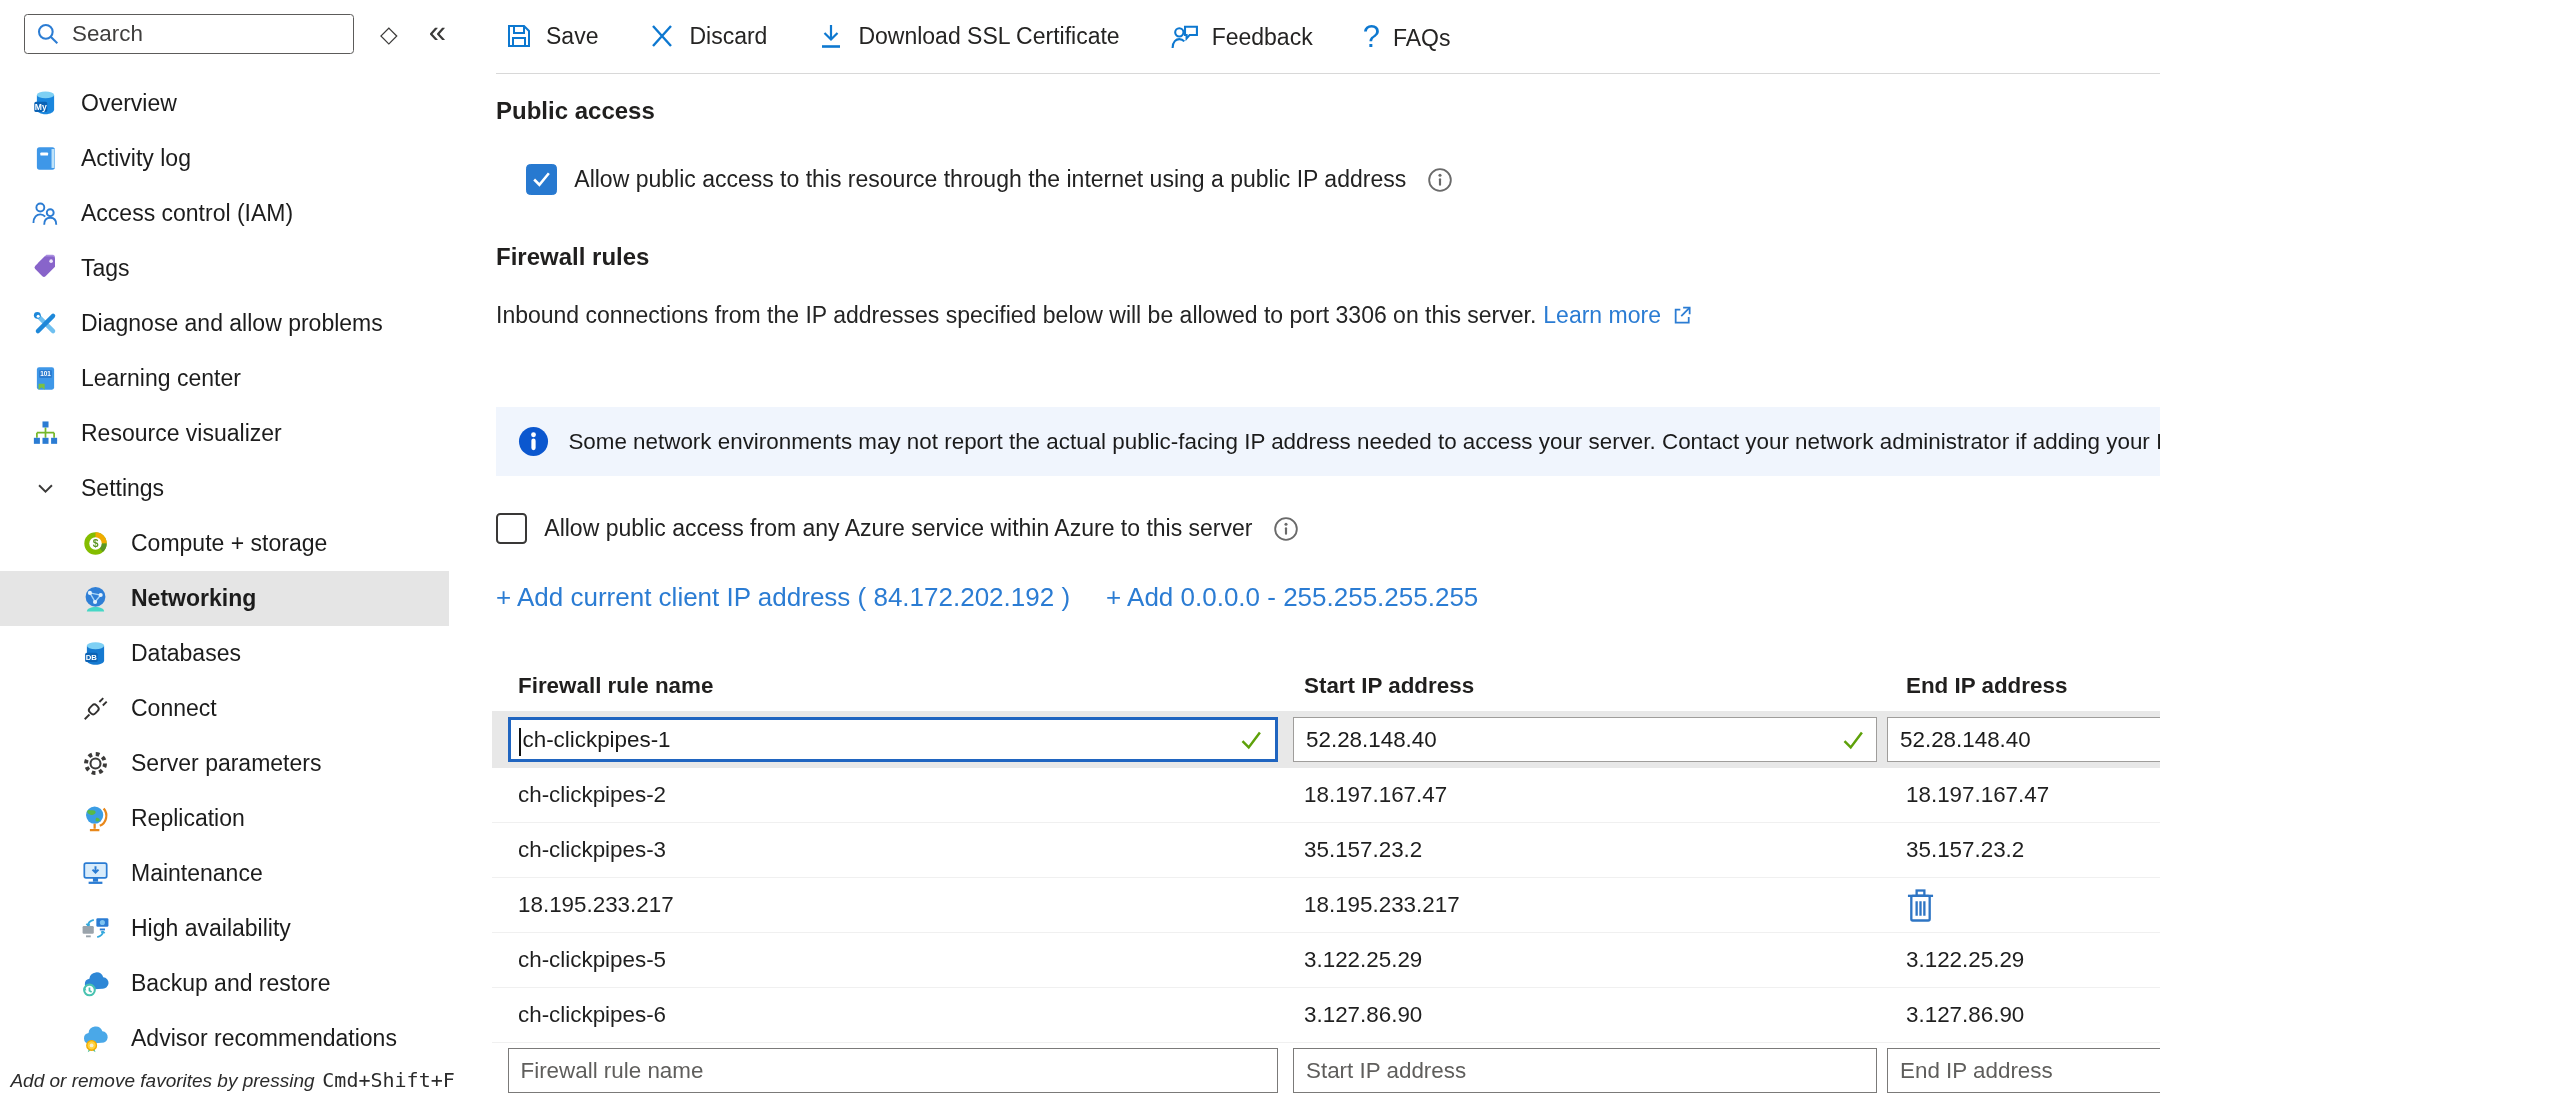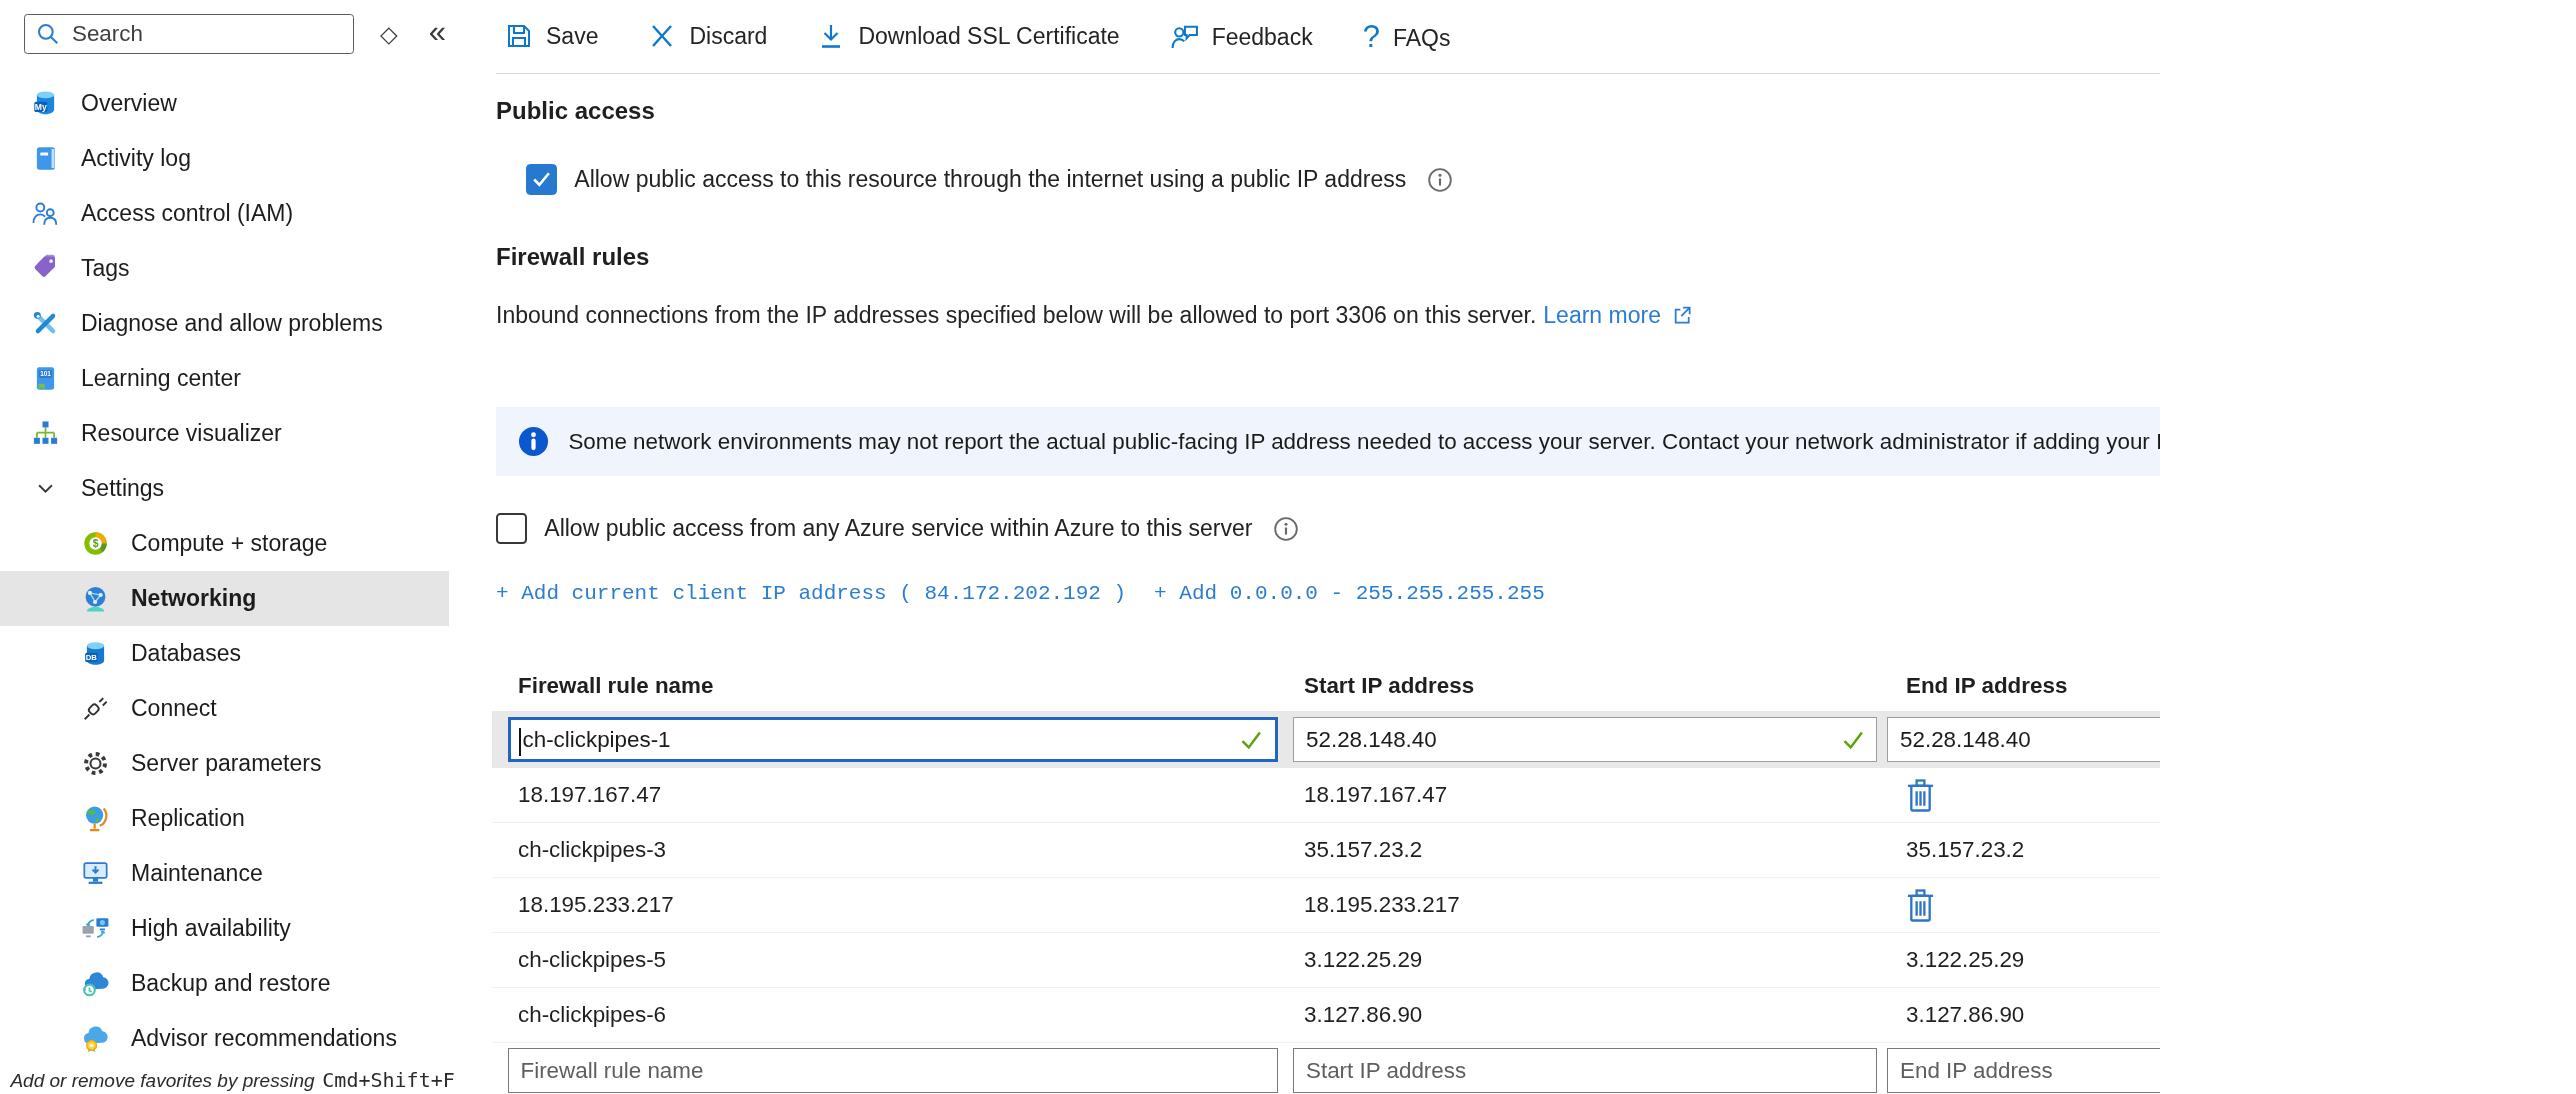--- a/index.html
+++ b/index.html
@@ -50,21 +50,21 @@
   .info-ic{margin-left:3.5px;cursor:pointer;display:flex;}
 
   .desc{position:absolute;left:496px;top:302px;font-size:23px;color:#242424;display:flex;align-items:center;gap:7px;white-space:nowrap;}
   .link{color:#2b7cd3;cursor:pointer;text-decoration:none;}
   .ext-ic{display:inline-flex;margin-left:3.5px;}
 
   .banner{position:absolute;left:496px;top:407px;width:2060px;height:69px;background:#f0f5fd;
           display:flex;align-items:center;padding:0 22.4px;gap:19px;box-sizing:border-box;
           font-size:22.4px;color:#1b1b1b;white-space:nowrap;}
 
-  .links-row{position:absolute;left:496px;top:582px;display:flex;gap:28px;font-size:21px;font-family:Liberation Mono, monospace;}
+  .links-row{position:absolute;left:496px;top:582px;display:flex;gap:36px;font-size:26px;}
 
   
   .fw-table{position:absolute;left:492px;top:661px;width:2065px;}
   .t-head{display:grid;grid-template-columns:786px 602px 590px 1fr;padding-left:26px;height:50px;
           align-items:center;font-size:22.4px;font-weight:700;color:#201f1e;}
   .t-row{display:grid;grid-template-columns:786px 602px 590px 1fr;padding-left:26px;height:55px;
          box-sizing:border-box;align-items:center;font-size:22.4px;color:#1f1f1f;border-bottom:1.7px solid #f0f0f0;}
   .edit-row{position:relative;height:57px;background:#e8e8e8;}
   .field{position:absolute;top:6px;height:45px;background:#fff;box-sizing:border-box;
          display:flex;align-items:center;}
@@ -478,20 +478,21 @@
         <svg width="29" height="35" viewBox="0 0 30 36" fill="none" stroke="#2e75c4" stroke-width="2.4">
             <path d="M2 8h26"></path>
             <rect x="11" y="2.5" width="8" height="5.5"></rect>
             <rect x="5.5" y="8" width="19" height="25.5" rx="1.5"></rect>
             <path d="M11 13.5v15M15 13.5v15M19 13.5v15"></path>
           </svg>
       </span>
     </div>
 
     <div class="t-row">
+      <span>ch-clickpipes-2</span>
       <span>18.197.167.47</span>
       <span>18.197.167.47</span>
       <span class="row-trash">
         <svg width="29" height="35" viewBox="0 0 30 36" fill="none" stroke="#2e75c4" stroke-width="2.4">
             <path d="M2 8h26"></path>
             <rect x="11" y="2.5" width="8" height="5.5"></rect>
             <rect x="5.5" y="8" width="19" height="25.5" rx="1.5"></rect>
             <path d="M11 13.5v15M15 13.5v15M19 13.5v15"></path>
           </svg>
       </span>

